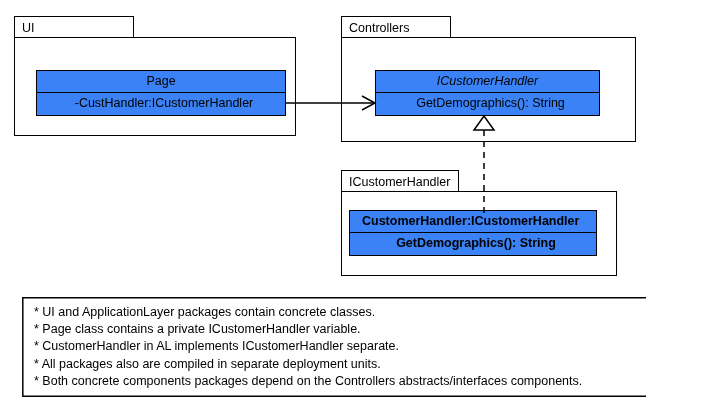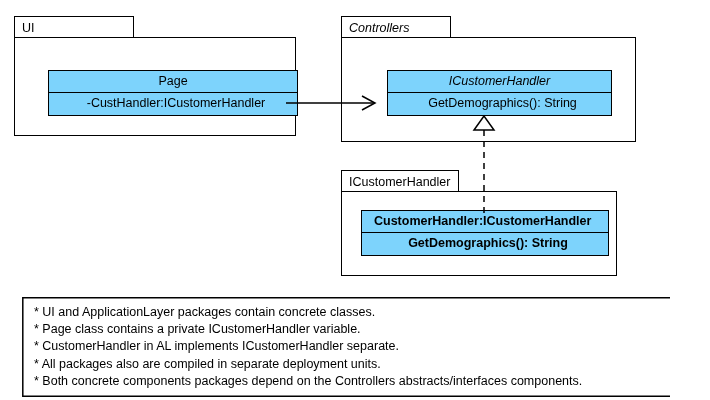--- a/index.html
+++ b/index.html
@@ -7,21 +7,20 @@
     padding: 0;
     background: #ffffff;
   }
   #canvas {
     position: relative;
     width: 646px;
     height: 400px;
     background: #ffffff;
     font-family: "Liberation Sans", sans-serif;
     overflow: hidden;
-    padding-left: 24px;
   }
 
   
   .package { position: absolute; }
   .pkg-tab {
     position: absolute;
     left: 0;
     top: 0;
     box-sizing: border-box;
     border: 1.4px solid #000;
@@ -38,23 +37,22 @@
     border: 1.4px solid #000;
     background: #ffffff;
     z-index: 2;
   }
 
   
   .uml-class {
     position: absolute;
     box-sizing: border-box;
     border: 1.4px solid #000;
-    background: #7dd3fc;
+    background: #3b82f6;
     z-index: 4;
-    margin-left: 12px;
   }
   .cls-name {
     box-sizing: border-box;
     height: 22px;
     line-height: 21px;
     border-bottom: 1.4px solid #000;
     text-align: center;
     font-size: 12.5px;
     color: #000;
     white-space: nowrap;
@@ -118,21 +116,21 @@
     </div>
     <div class="pkg-body" style="left:0px; top:21px; width:282px; height:99px;"></div>
   </div>
 
   <div class="uml-class" style="left:36px; top:70px; width:250px; height:46px;">
     <div class="cls-name">Page</div>
     <div class="cls-row">-CustHandler:ICustomerHandler</div>
   </div>
 
   <div class="package" style="left:341px; top:16px; width:295px; height:126px;">
-    <div class="pkg-tab" style="width:110px; height:22px;font-style:italic;">
+    <div class="pkg-tab" style="width:110px; height:22px;">
       <span>Controllers</span>
     </div>
     <div class="pkg-body" style="left:0px; top:21px; width:295px; height:105px;"></div>
   </div>
 
   <div class="uml-class" style="left:375px; top:70px; width:225px; height:46px;">
     <div class="cls-name italic">ICustomerHandler</div>
     <div class="cls-row">GetDemographics(): String</div>
   </div>
 

